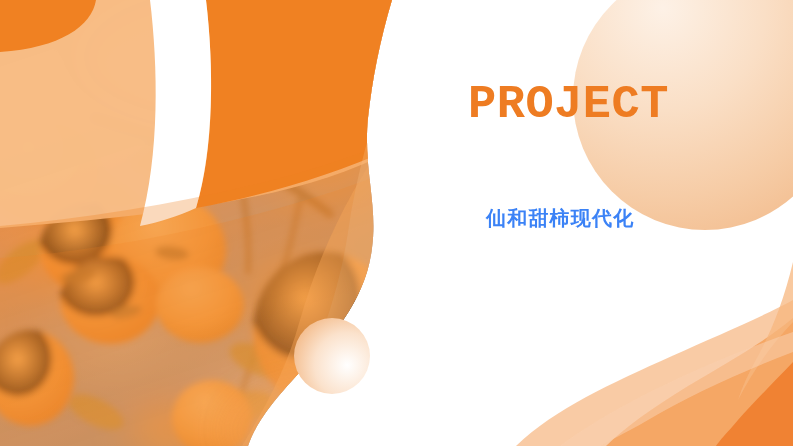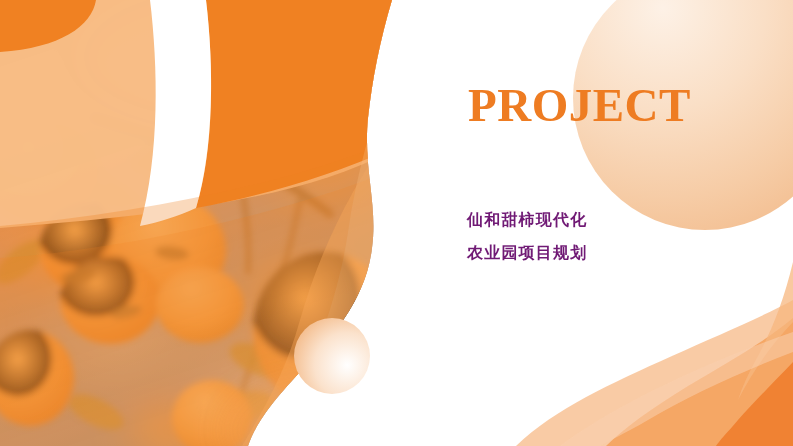--- a/index.html
+++ b/index.html
@@ -6,21 +6,21 @@
     margin: 0;
     padding: 0;
     background: #ffffff;
   }
   #slide {
     position: relative;
     width: 793px;
     height: 446px;
     overflow: hidden;
     background: #ffffff;
-    font-family: Liberation Serif, serif;
+    font-family: Liberation Mono, monospace;
   }
 
   
   .layer {
     position: absolute;
     top: 0; left: 0;
     width: 793px;
     height: 446px;
     pointer-events: none;
   }
@@ -40,26 +40,27 @@
     letter-spacing: 0.5px;
     white-space: nowrap;
   }
   #subtitle-block {
     position: absolute;
     left: 467px;
     top: 203px;
     width: 310px;
   }
   .sub-line {
-    color: #701a75;
-    font-size: 16px;
+    color: #3b82f6;
+    font-size: 20px;
     font-weight: 700;
     line-height: 33px;
     letter-spacing: 1.2px;
     white-space: nowrap;
+    margin-left: 19px;
   }
 </style>
 </head>
 <body>
 
 <div id="slide">
 
   <svg class="layer" viewBox="0 0 793 446" preserveAspectRatio="none">
     <defs>
 
@@ -233,21 +234,20 @@
     </defs>
     <circle cx="705" cy="98" r="132" fill="url(#brandCircleGrad)"></circle>
   </svg>
 
   <div id="title-block">
     <div class="title-line">PROJECT</div>
   </div>
 
   <div id="subtitle-block">
     <div class="sub-line">仙和甜柿现代化</div>
-    <div class="sub-line">农业园项目规划</div>
   </div>
 
   <svg class="layer" viewBox="0 0 793 446" preserveAspectRatio="none">
 
     <path d="M793,300
              C 760,318 716,336 672,356
              C 610,384 556,408 516,446
              L 793,446 Z" fill="#f8c79d" opacity="0.92"></path>
 
     <path d="M793,318

